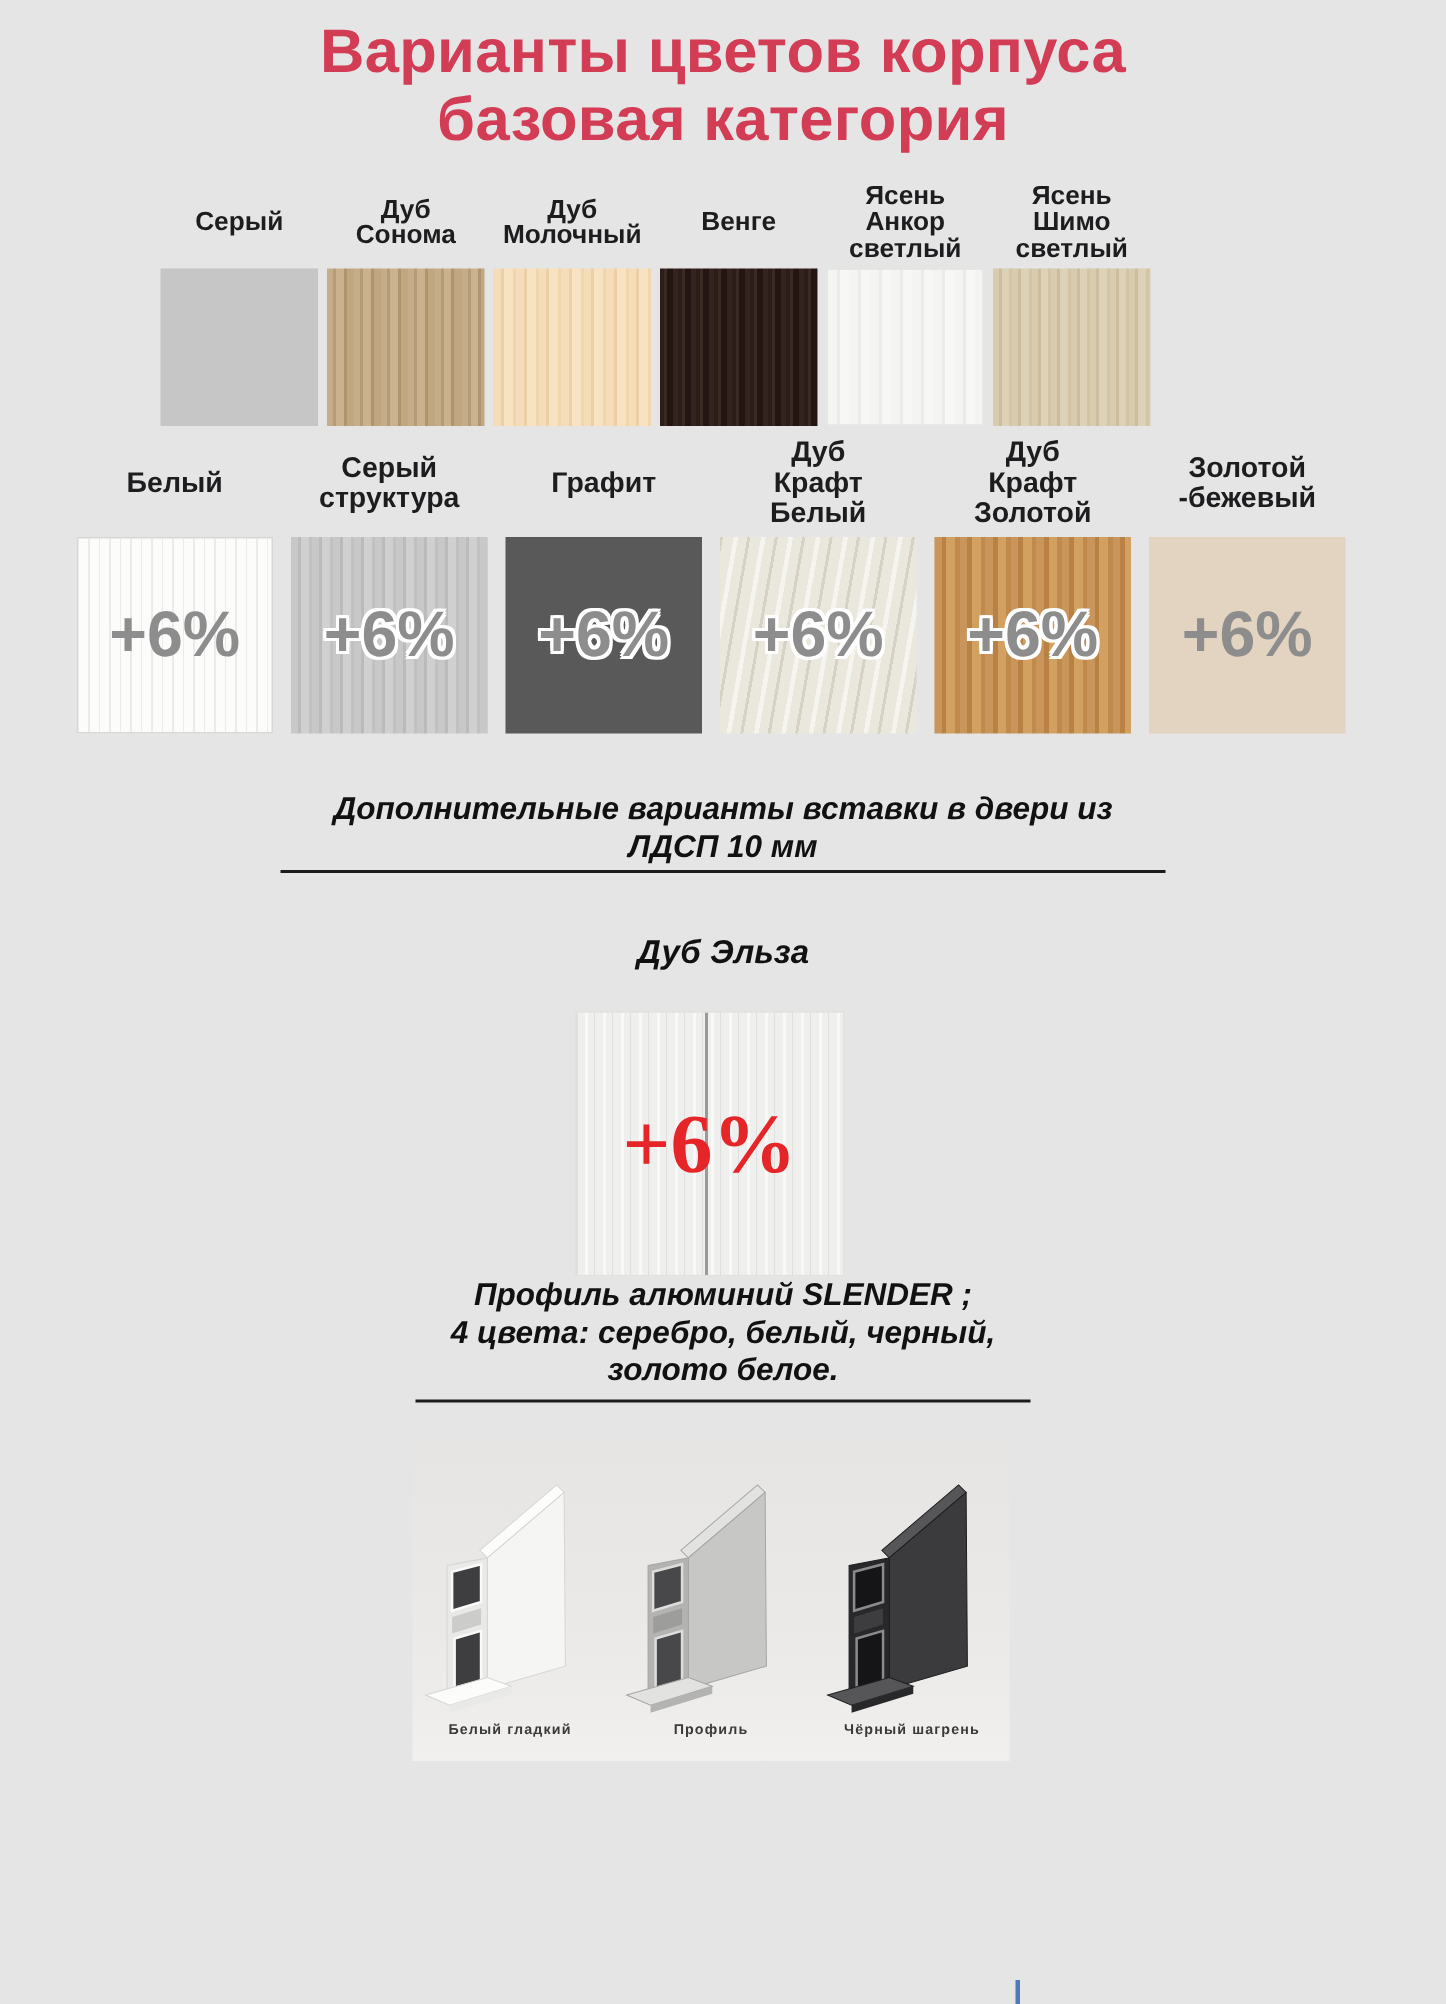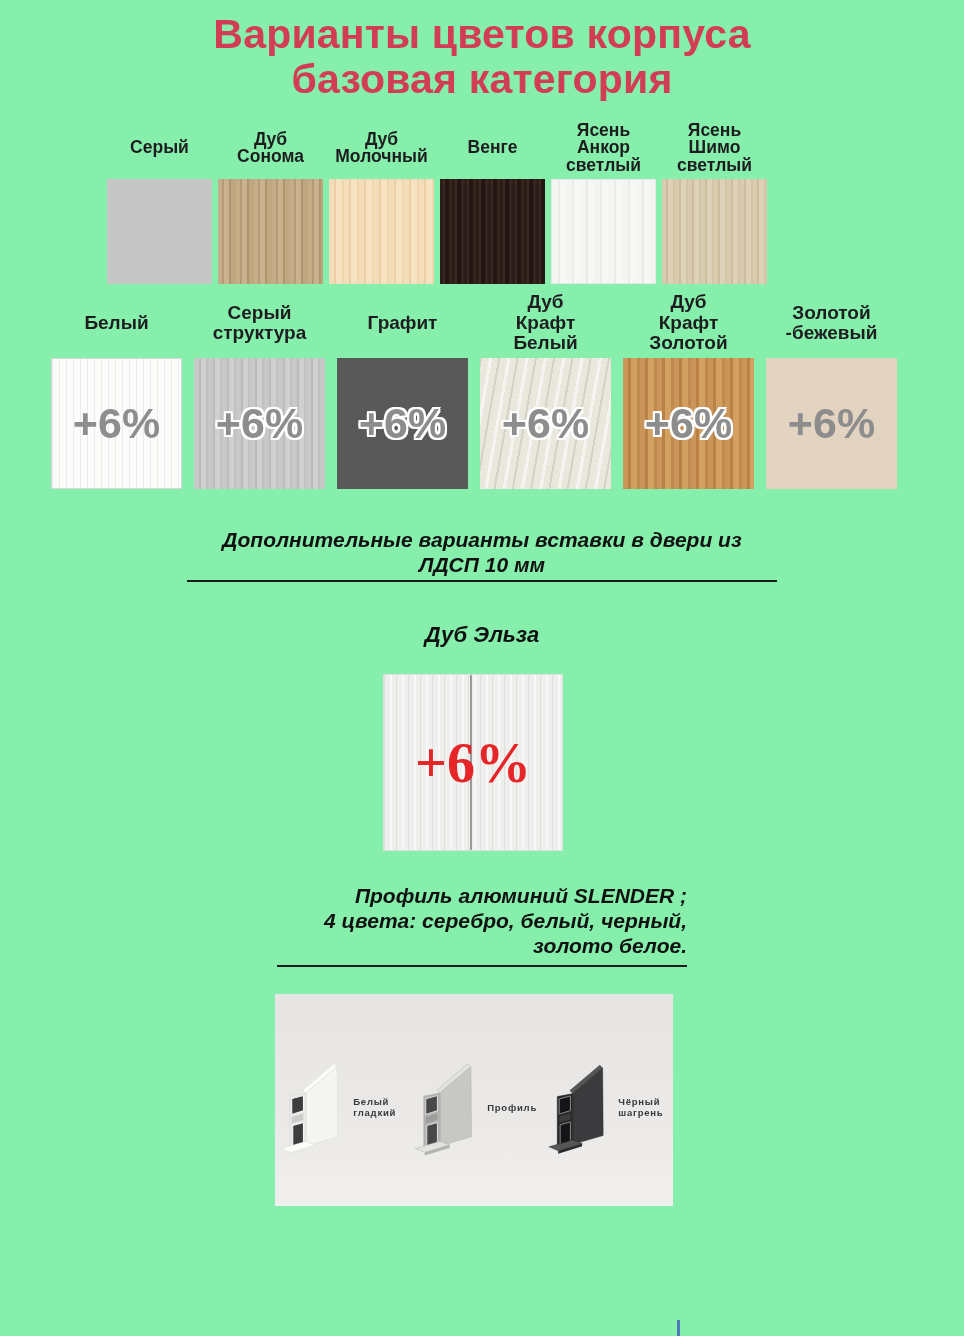--- a/index.html
+++ b/index.html
@@ -1,17 +1,17 @@
 <!DOCTYPE html>
 <html><head>
 <meta charset="utf-8">
 <style>
   html,body{margin:0;padding:0;background:#fff;}
   body{width:964px;height:1336px;overflow:hidden;font-family:"Liberation Sans",sans-serif;}
-  .page{position:relative;width:964px;height:1336px;background:#86efac;}
+  .page{position:relative;width:964px;height:1336px;background:#e5e5e5;}
 
   
   .title{padding-top:12px;text-align:center;font-weight:700;font-size:41px;line-height:45px;
          color:#d23c55;letter-spacing:.2px;}
   .title2{padding-top:0;margin-top:32px;}
   .lux-u{text-decoration:underline;text-decoration-thickness:3px;text-underline-offset:4px;}
 
   
   .row{display:flex;margin-top:20px;}
   .row1{gap:6px;margin-left:107px;}
@@ -43,36 +43,36 @@
 
   
   .plus{font-size:43px;font-weight:700;color:#8d8d8d;}
   .plus-outline{text-shadow:-2px 0 0 #fff,2px 0 0 #fff,0 -2px 0 #fff,0 2px 0 #fff,
                 -2px -2px 0 #fff,2px 2px 0 #fff,-2px 2px 0 #fff,2px -2px 0 #fff;}
 
   
   .note{margin:0 auto;text-align:center;white-space:pre-line;font-style:italic;font-weight:700;
         color:#111;border-bottom:2px solid #1c1c1c;}
   .note1{margin-top:38px;width:590px;font-size:21px;line-height:25px;padding-bottom:3px;}
-  .note2{margin-top:32px;width:410px;font-size:21px;line-height:25px;padding-bottom:7px;text-align:right;}
+  .note2{width:410px;font-size:21px;line-height:25px;padding-bottom:7px;}
 
   
   .elza-label{margin-top:40px;text-align:center;font-style:italic;font-weight:700;font-size:22px;color:#111;}
   .elza{margin-top:26px;margin-left:383px;width:180px;height:177px;border:1px solid #e0e0de;
         background:
           linear-gradient(90deg,transparent 0 86px,rgba(108,108,106,.65) 86px 88px,transparent 88px),
           repeating-linear-gradient(90deg,rgba(165,165,162,.22) 0 1px,transparent 1px 6px,rgba(255,255,255,.6) 6px 8px,transparent 8px 12px),
           #efefed;}
   .plus-red{font-family:"Liberation Serif",serif;font-weight:700;font-size:56px;color:#e62529;}
 
   
   .photo{margin-top:27px;margin-left:275px;width:398px;height:212px;
          background:linear-gradient(180deg,#e6e5e3 0%,#eae9e7 55%,#edecea 78%,#f1f0ee 100%);
          display:flex;justify-content:center;gap:8px;padding-top:12px;box-sizing:border-box;}
-  .pcol{display:flex;flex-direction:row;align-items:center;width:126px;}
+  .pcol{display:flex;flex-direction:column;align-items:center;width:126px;}
   .profile{width:126px;height:172px;}
   .plabel{margin-top:2px;font-size:9.5px;font-weight:700;letter-spacing:.08em;color:#3a3a3a;}
 
   .profile-white{--face:#f5f5f3;--top:#fcfcfb;--side:#e9e9e7;--hole:#3e3e40;--frame:#fafaf9;--edge:#d5d5d3;}
   .profile-silver{--face:#c7c7c5;--top:#e2e2e0;--side:#b3b3b1;--hole:#48484a;--frame:#dedddb;--edge:#a5a5a3;}
   .profile-black{--face:#3b3b3d;--top:#565658;--side:#28282a;--hole:#151517;--frame:#8b8b8d;--edge:#1e1e20;}
 
   .caret{position:absolute;left:677px;top:1320px;width:3px;height:16px;background:#4d7ab8;}
 </style>
 </head>

